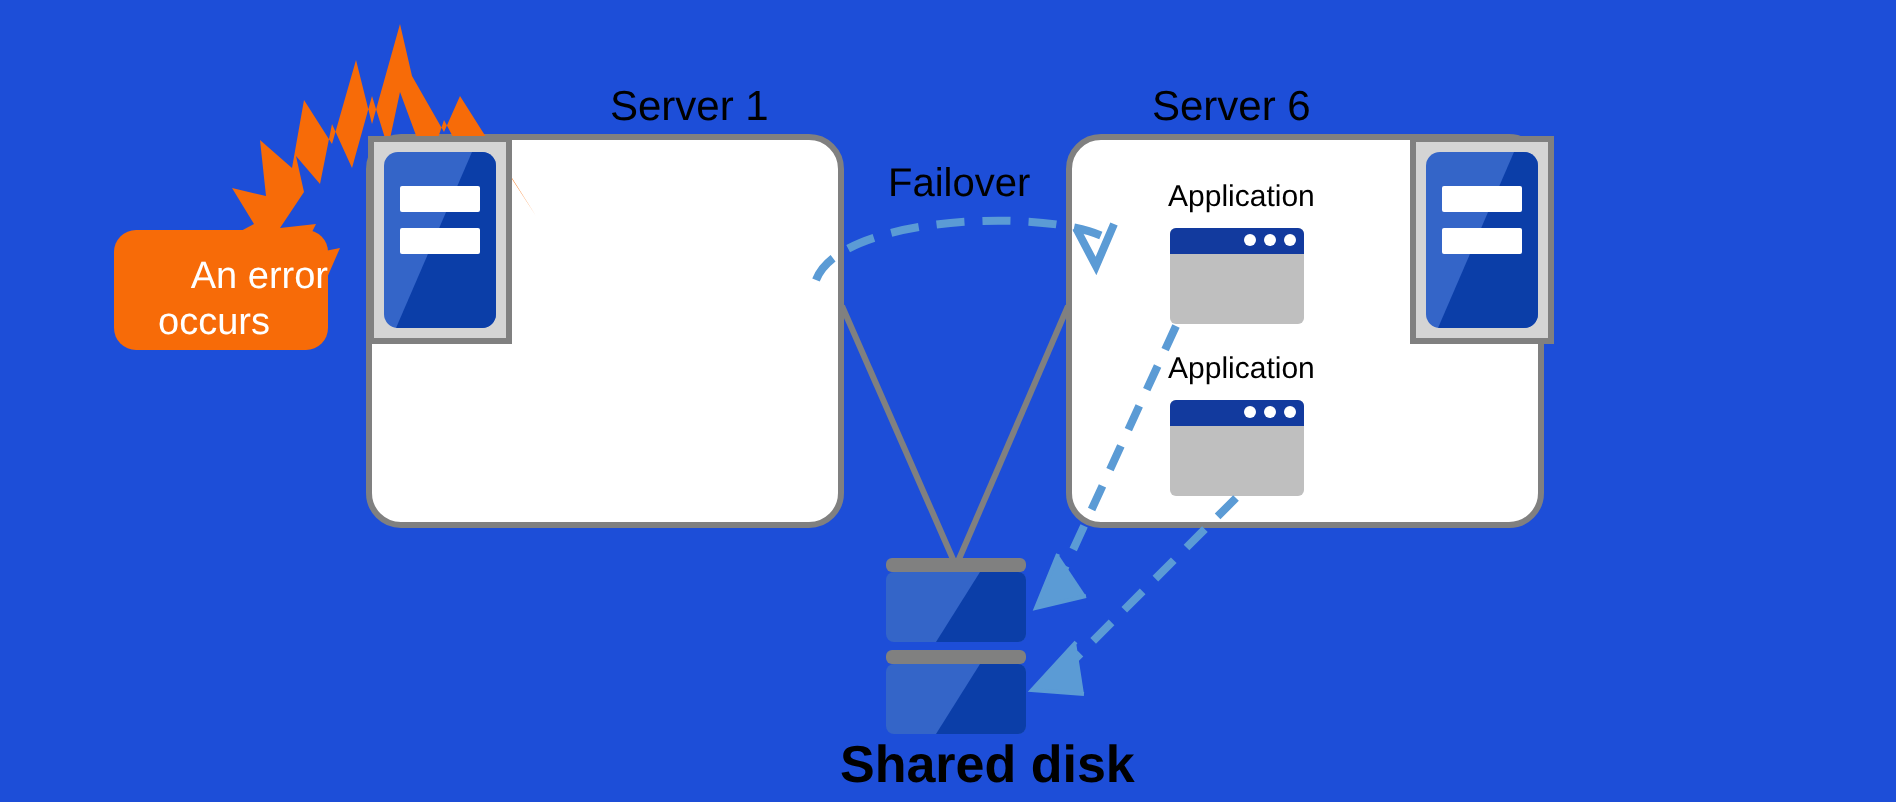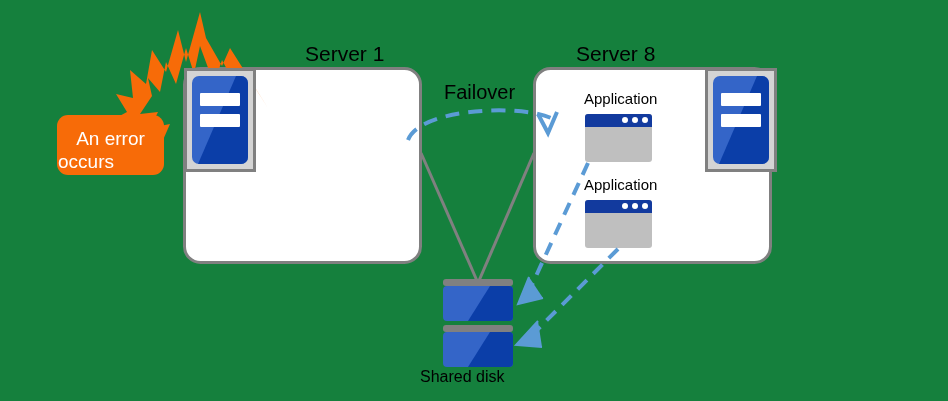--- a/index.html
+++ b/index.html
@@ -7,21 +7,21 @@
     padding: 0;
     background: #ffffff;
   }
   body {
     font-family: "Liberation Sans", sans-serif;
   }
   #canvas {
     position: relative;
     width: 948px;
     height: 401px;
-    background: #15803d;
+    background: #1d4ed8;
     overflow: hidden;
   }
   #canvas > svg.layer {
     position: absolute;
     left: 0;
     top: 0;
     width: 948px;
     height: 401px;
   }
   .label {
@@ -35,21 +35,22 @@
   .label-server {
     font-size: 21px;
   }
   .label-app {
     font-size: 15px;
   }
   .label-failover {
     font-size: 20px;
   }
   .label-disk {
-    font-size: 16px;
+    font-size: 26px;
+    font-weight: bold;
   }
   .error-text {
     position: absolute;
     color: #ffffff;
     font-size: 19px;
     font-family: "Liberation Sans", sans-serif;
     text-align: center;
     line-height: 1.35;
     white-space: nowrap;
     user-select: none;
@@ -190,26 +191,26 @@
     </g>
 
     <g>
       <path d="M 618 249 L 525 342" fill="none" stroke="#5b9bd5" stroke-width="4" stroke-dasharray="13 9"></path>
       <path d="M 538 321 L 516 345 L 542 347" fill="#5b9bd5" stroke="#5b9bd5" stroke-width="2" stroke-linejoin="miter"></path>
     </g>
   </svg>
 
   <div class="label label-server" style="left:305px; top:43px;">Server 1</div>
 
-  <div class="label label-server" style="left:576px; top:43px;">Server 8</div>
+  <div class="label label-server" style="left:576px; top:43px;">Server 6</div>
 
   <div class="label label-failover" style="left:444px; top:82px;text-align:center;">Failover</div>
 
   <div class="label label-app" style="left:584px; top:91px;">Application</div>
 
   <div class="label label-app" style="left:584px; top:177px;">Application</div>
 
   <div class="label label-disk" style="left:420px; top:369px;">Shared disk</div>
 
-  <div class="error-text" style="left:57px; top:126px; width:107px;">An error</div>
-  <div class="error-text" style="left:42px; top:149px; width:88px;">occurs</div>
+  <div class="error-text" style="left:57px; top:126px; width:107px;text-align:right;">An error</div>
+  <div class="error-text" style="left:63px; top:149px; width:88px;">occurs</div>
 
 </div>
 
 </body></html>

